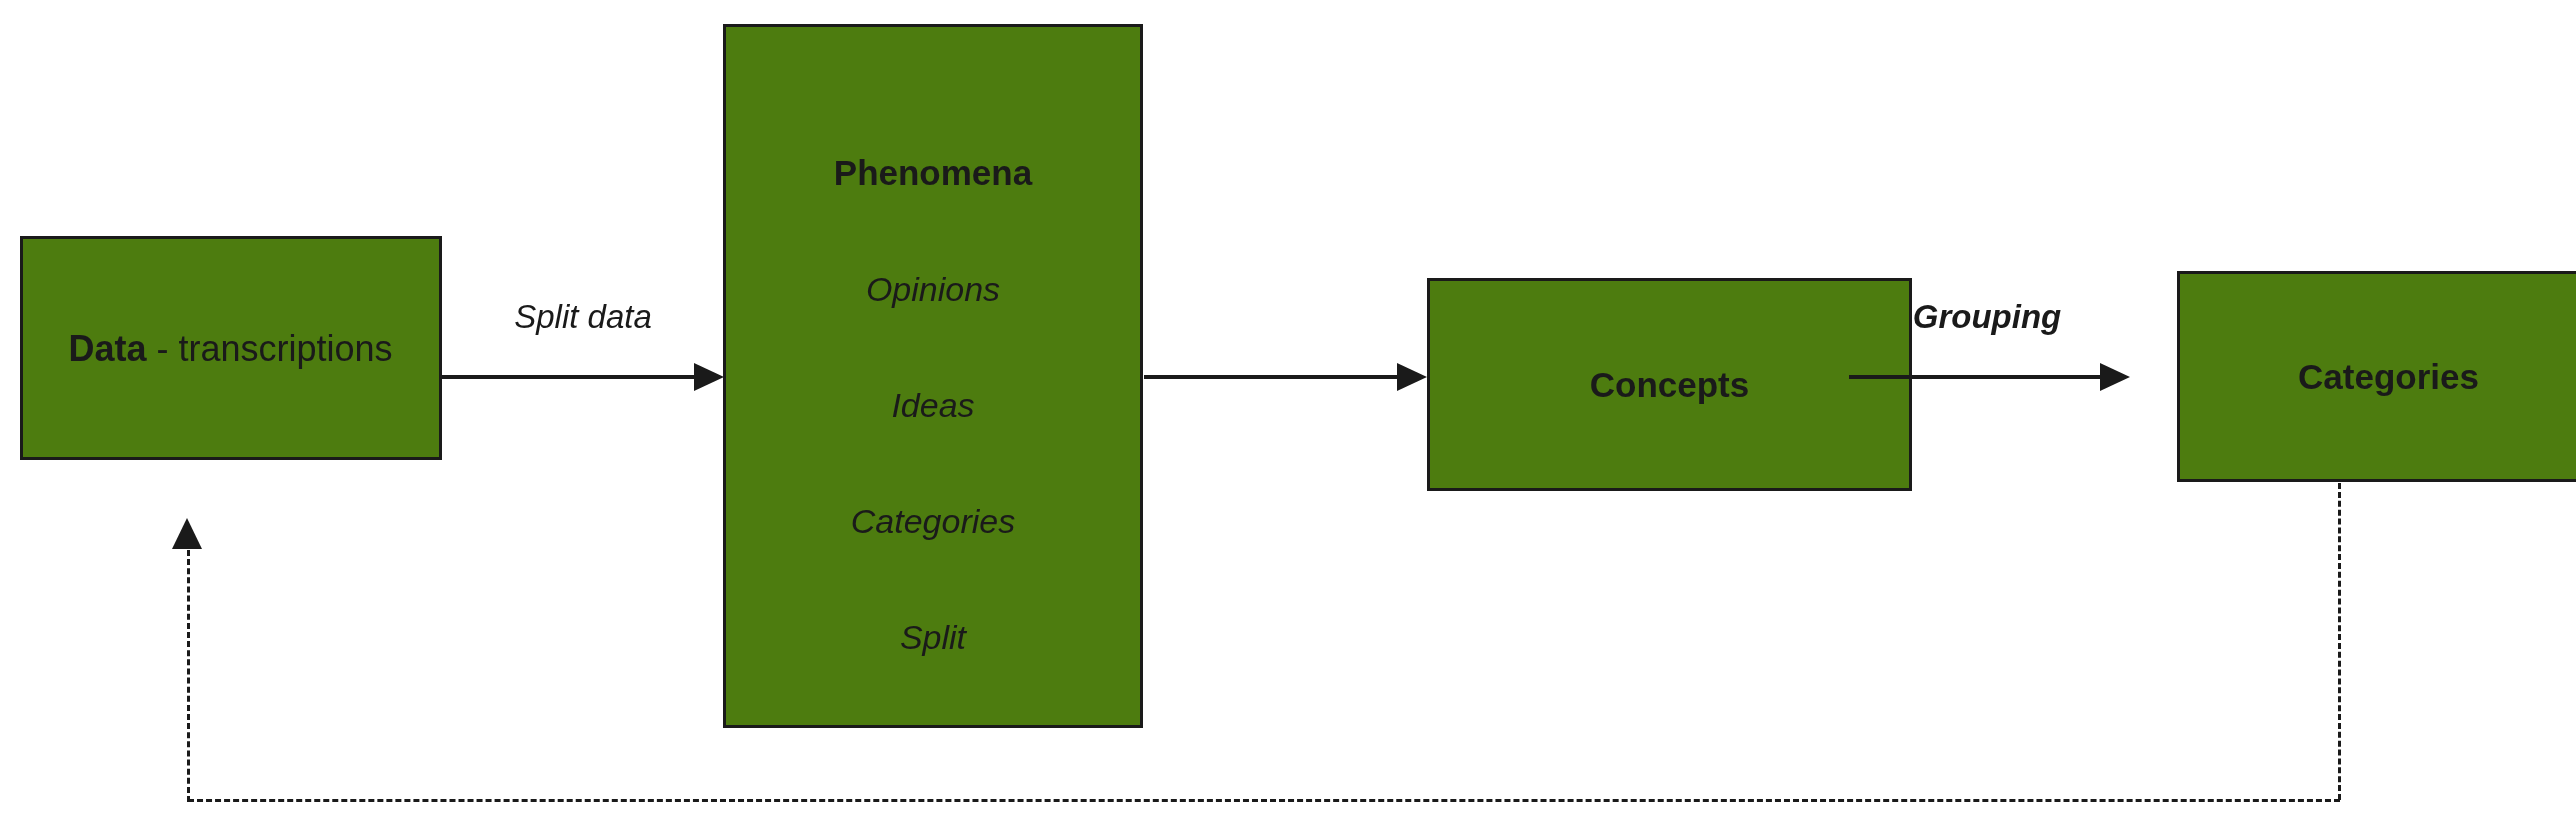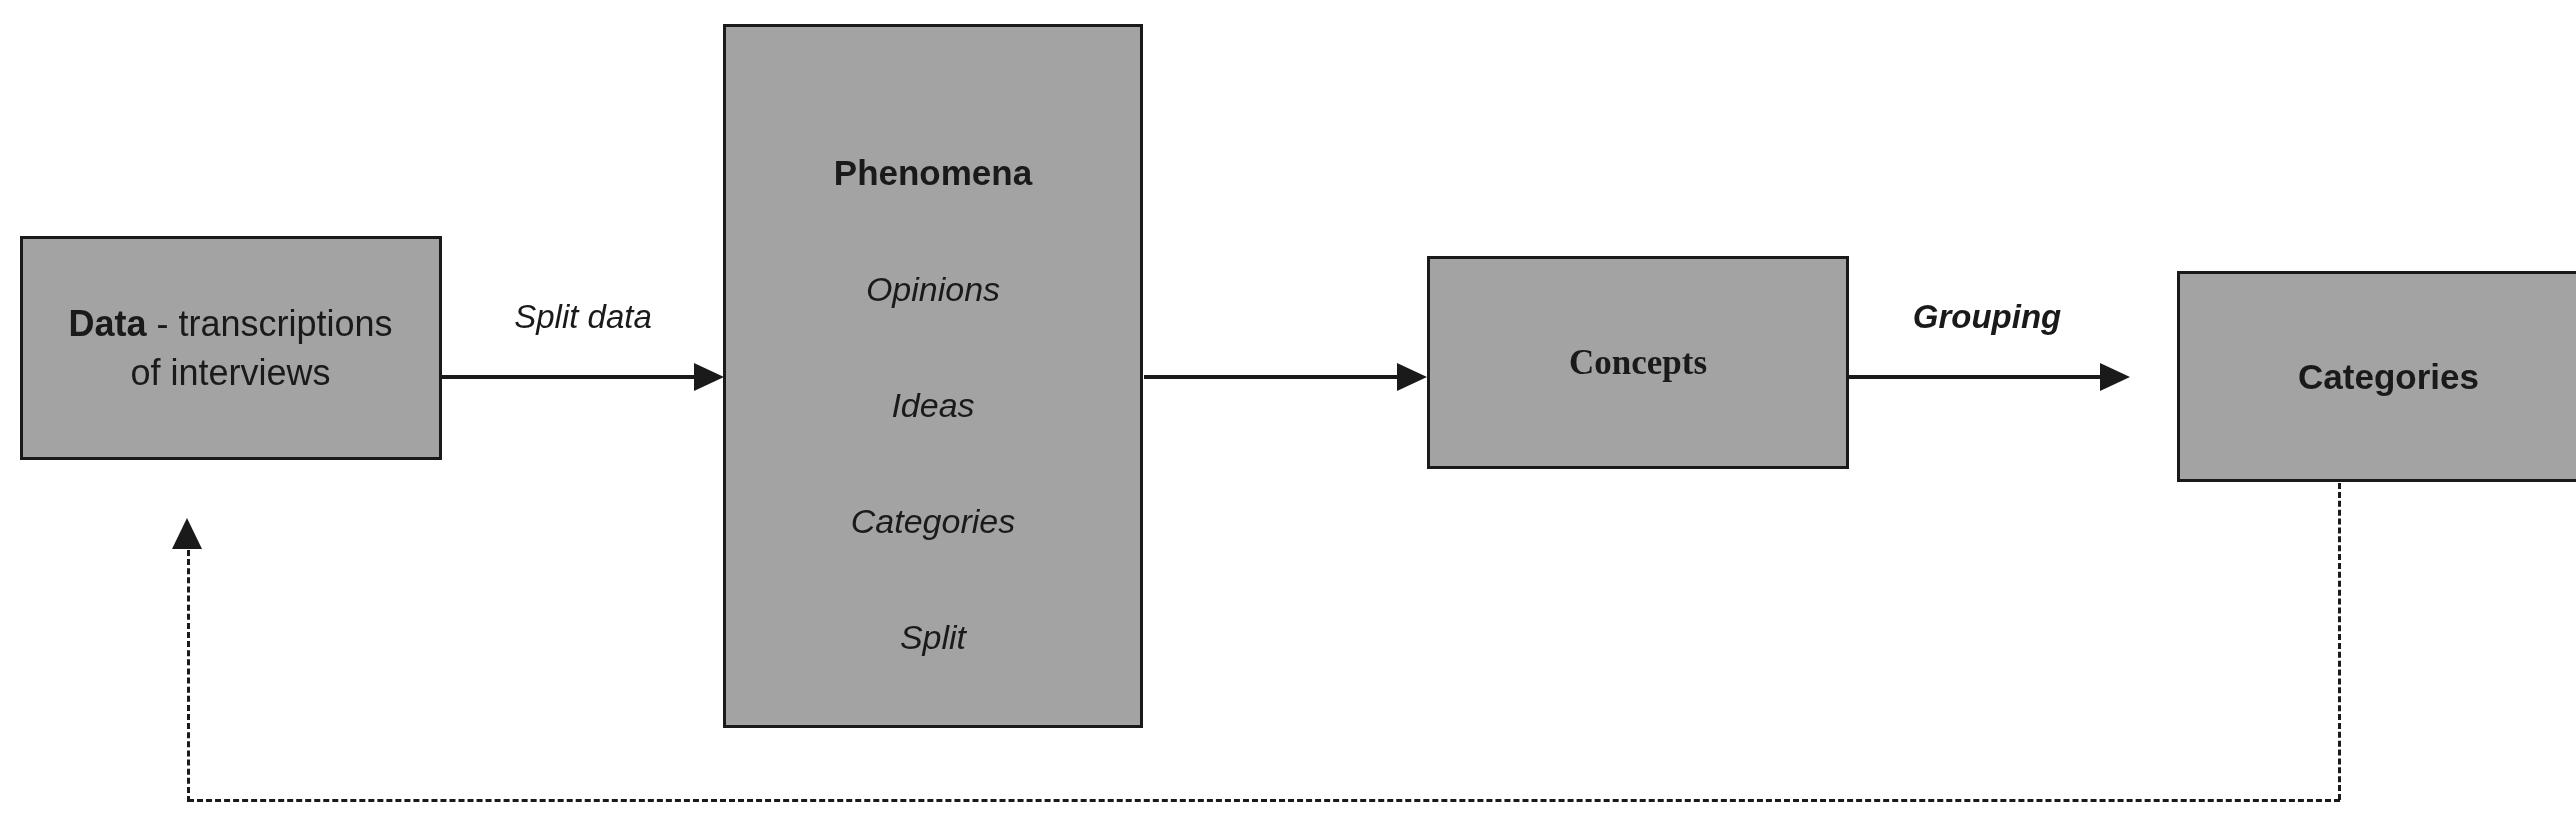--- a/index.html
+++ b/index.html
@@ -6,30 +6,30 @@
   .canvas{
     position:relative;
     width:2576px;height:825px;
     background:#ffffff;
     font-family:"Liberation Sans", sans-serif;
     color:#1a1a1a;
     overflow:hidden;
   }
   .box{
     position:absolute;
-    background:#a3a3a3;
+    background:#4d7c0f;
     border:3.3px solid #1a1a1a;
     box-sizing:border-box;
     display:flex;flex-direction:column;
     align-items:center;justify-content:center;
     text-align:center;
   }
   .box--data{left:19.5px;top:236px;width:422px;height:224px;}
   .box--phenomena{left:723px;top:24px;width:420px;height:704px;justify-content:flex-start;padding-top:127px;}
-  .box--concepts{left:1427px;top:256px;width:422px;height:213px;font-family:Liberation Serif, serif;}
+  .box--concepts{left:1427px;top:278px;width:485px;height:213px;}
   .box--categories{left:2129px;top:271px;width:423px;height:211px;margin-left:48px;}
   .box-title{
     font-weight:bold;
     font-size:35px;line-height:38px;
     white-space:nowrap;
   }
   .data-line{font-size:36px;line-height:49px;white-space:nowrap;}
   .data-line .bold{font-weight:bold;}
   .phen-title{margin-bottom:65px;}
   .phen-item{
@@ -77,21 +77,20 @@
     left:188px;top:799px;width:2152px;
   }
 </style>
 </head>
 <body>
 
 <div class="canvas">
 
   <div class="box box--data">
     <div class="data-line"><span class="bold">Data</span><span> - transcriptions</span></div>
-    <div class="data-line">of interviews</div>
   </div>
 
   <div class="box box--phenomena">
     <div class="box-title phen-title">Phenomena</div>
     <div class="phen-item">Opinions</div>
     <div class="phen-item">Ideas</div>
     <div class="phen-item">Categories</div>
     <div class="phen-item">Split</div>
   </div>
 

